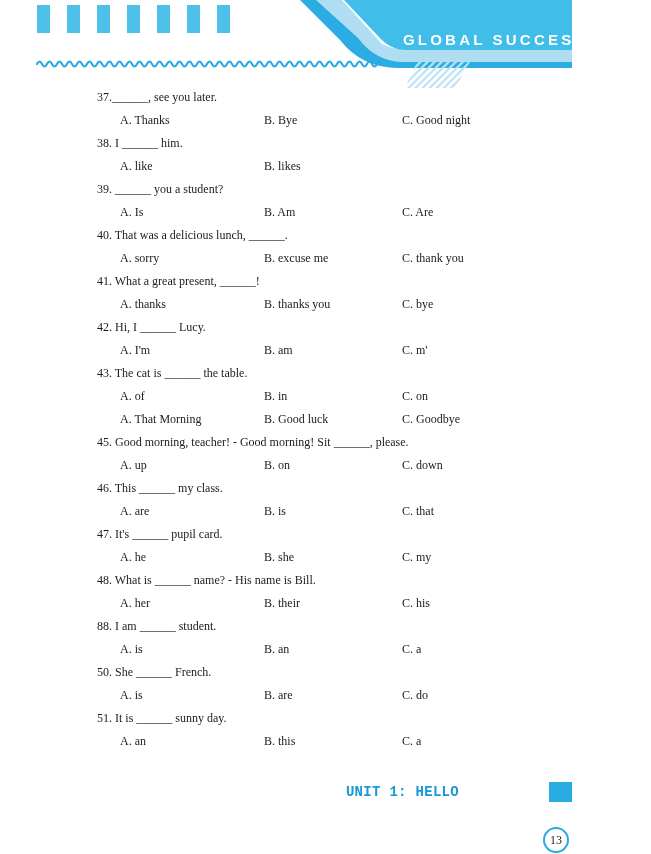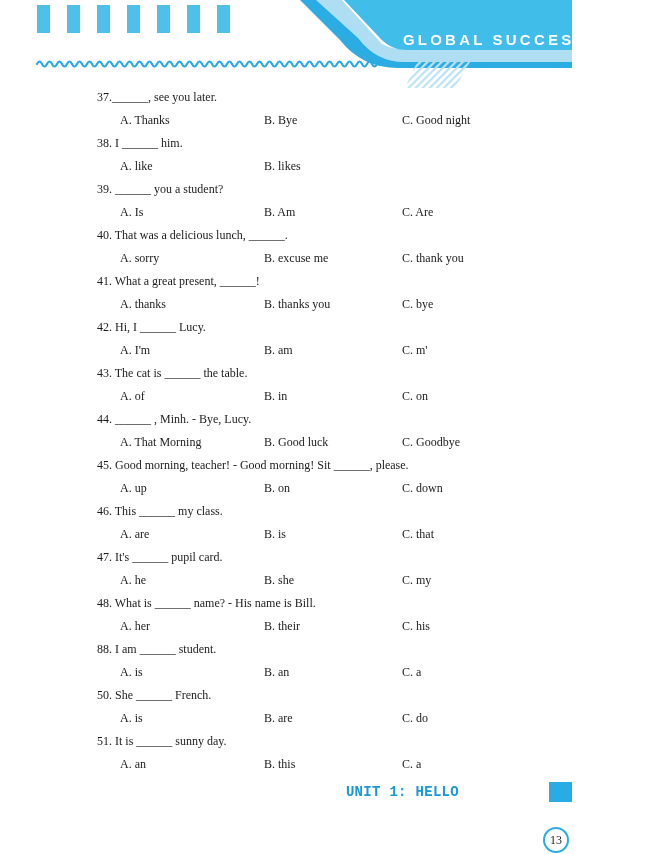--- a/index.html
+++ b/index.html
@@ -174,21 +174,20 @@
   <div class="question">
     <div class="q-line">43. The cat is ______ the table.</div>
     <div class="opt-line">
       <span class="opt opt-a">A. of</span>
       <span class="opt opt-b">B. in</span>
       <span class="opt opt-c">C. on</span>
     </div>
   </div>
 
   <div class="question">
-    <div class="q-line">44. ______ , Minh. - Bye, Lucy.</div>
     <div class="opt-line">
       <span class="opt opt-a">A. That Morning</span>
       <span class="opt opt-b">B. Good luck</span>
       <span class="opt opt-c">C. Goodbye</span>
     </div>
   </div>
 
   <div class="question">
     <div class="q-line">45. Good morning, teacher! - Good morning! Sit ______, please.</div>
     <div class="opt-line">

